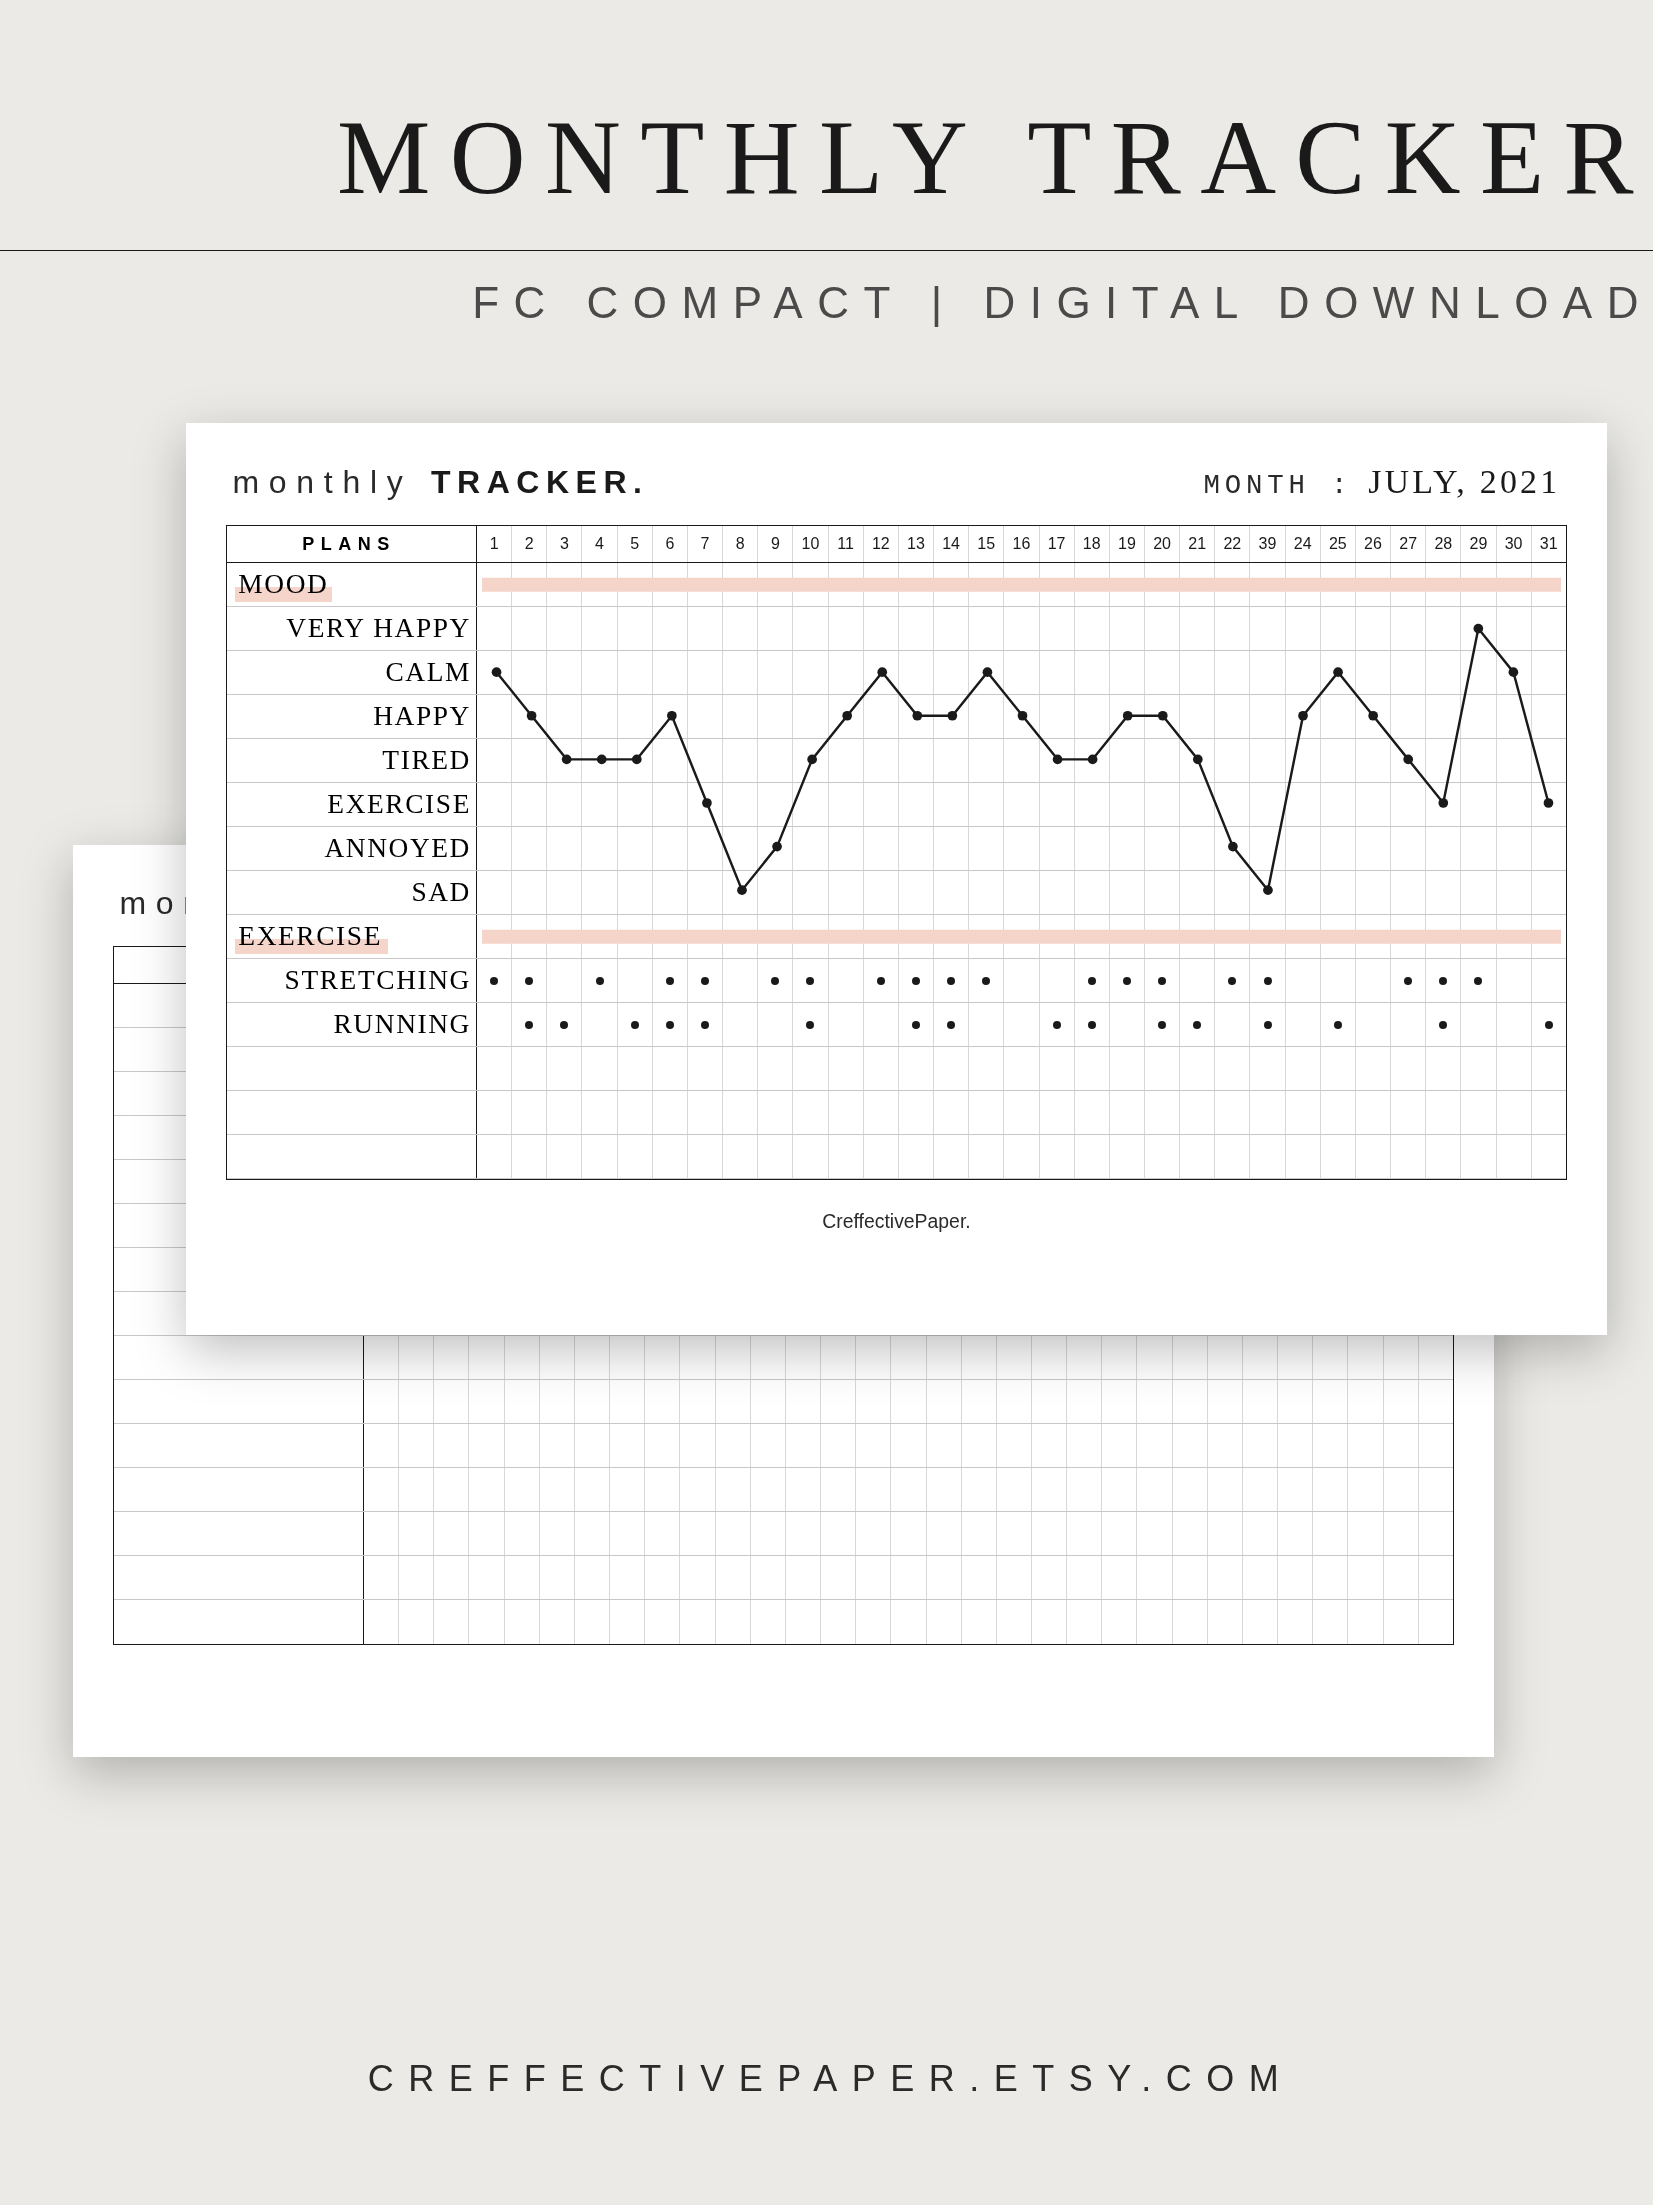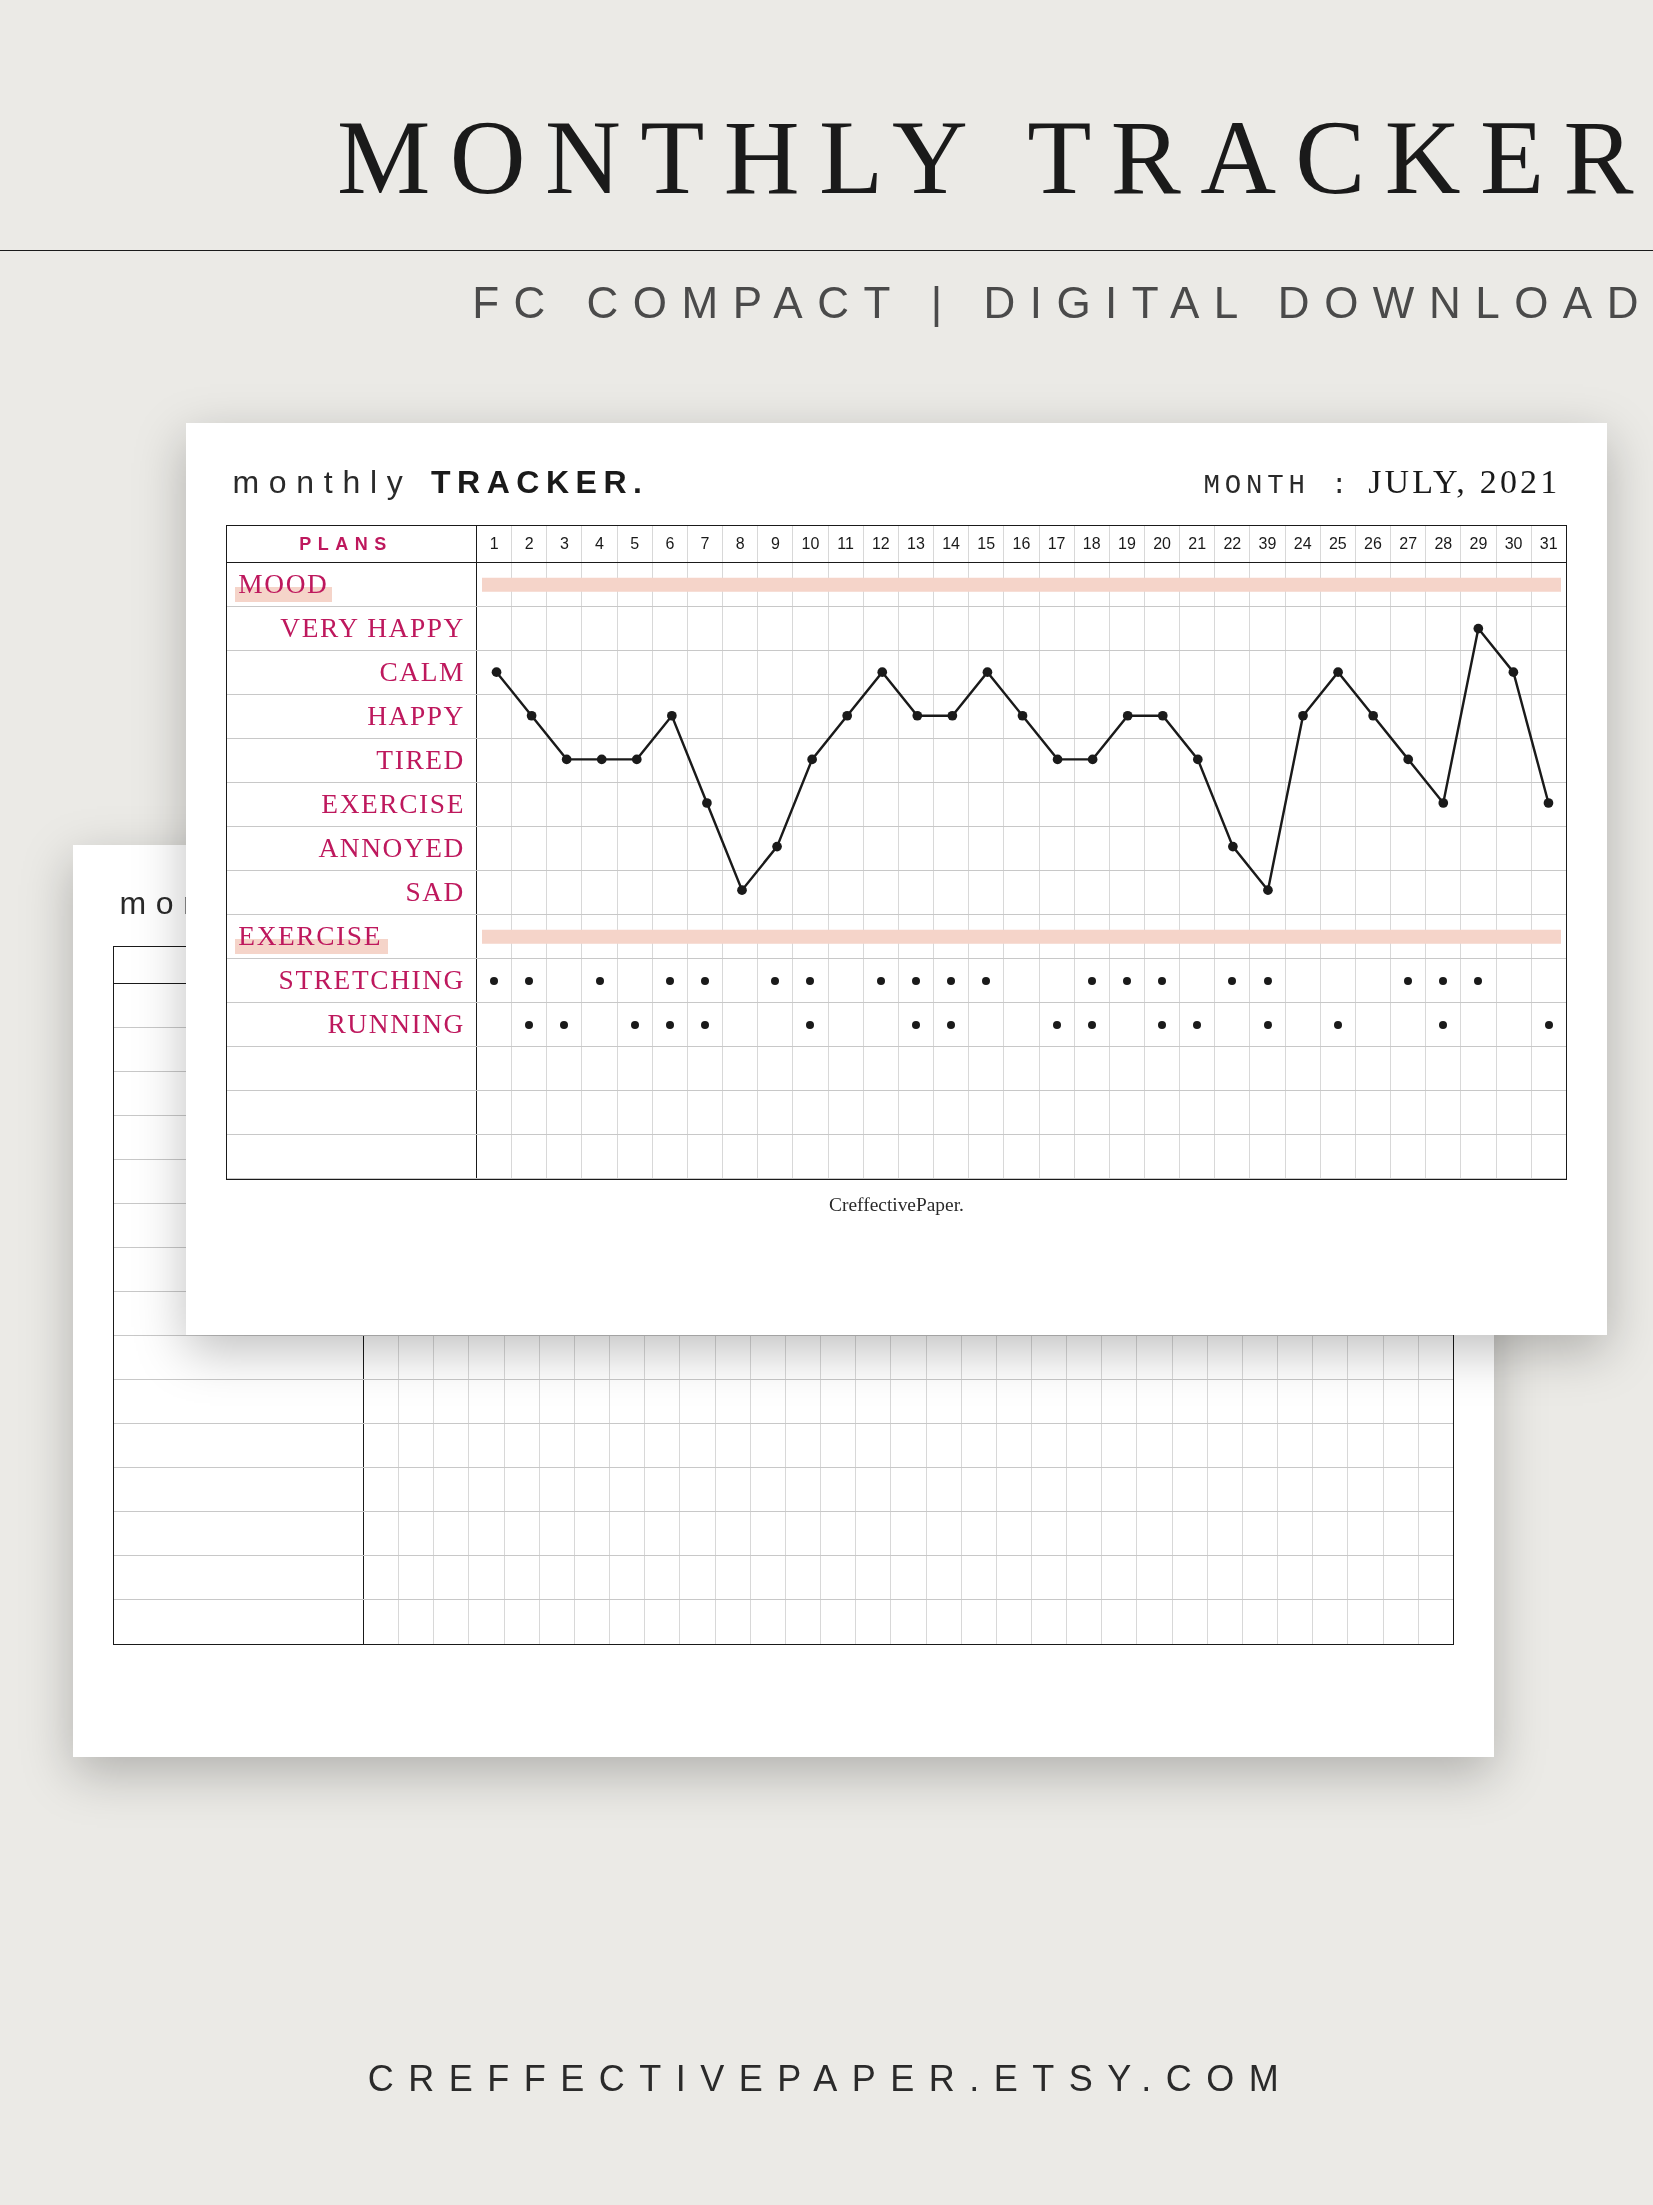--- a/index.html
+++ b/index.html
@@ -101,25 +101,25 @@
     border-bottom: 0.8px solid #c8c8c8;
   }
   .grid-row.hdr { height: 37px; border-bottom: 1.6px solid #1a1a1a; }
   .grid-row:last-child { border-bottom: none; }
   .label-cell {
     width: 250px;
     border-right: 1.6px solid #1a1a1a;
     display:flex;
     align-items:center;
     justify-content:flex-end;
-    padding-right:11px;
+    padding-right:5px;
     font-family: 'Comic Sans MS','Segoe Script', cursive;
     font-size: 27.4px;
     letter-spacing: 1.6px;
-    color:#be185d;
+    color:#000000;
     position:relative;
   }
   .label-cell.hdr {
     justify-content:center;
     font-family: -apple-system, Helvetica, Arial, sans-serif;
     font-size: 18px;
     letter-spacing: 6.5px;
     font-weight:600;
   }
   .label-cell.section { justify-content:flex-start; padding-left:11.3px; }
@@ -158,24 +158,24 @@
     background:#1a1a1a;
   }
   .chart-svg {
     position:absolute;
     left:252px;
     width:calc(100% - 252px);
     pointer-events:none;
   }
   .footer-brand {
     text-align:center;
-    font-family: Liberation Serif, serif;
+    font-family: Liberation Sans, sans-serif;
     font-size:19.4px;
     color:#2a2a2a;
-    margin-top:14px;
+    margin-top:30px;
   }
   .page-footer {
     position:absolute;
     bottom:105px;
     width:100%;
     text-align:center;
     font-family: -apple-system, Helvetica, Arial, sans-serif;
     font-size:36px;
     letter-spacing:14.5px;
     color:#2a2a2a;

